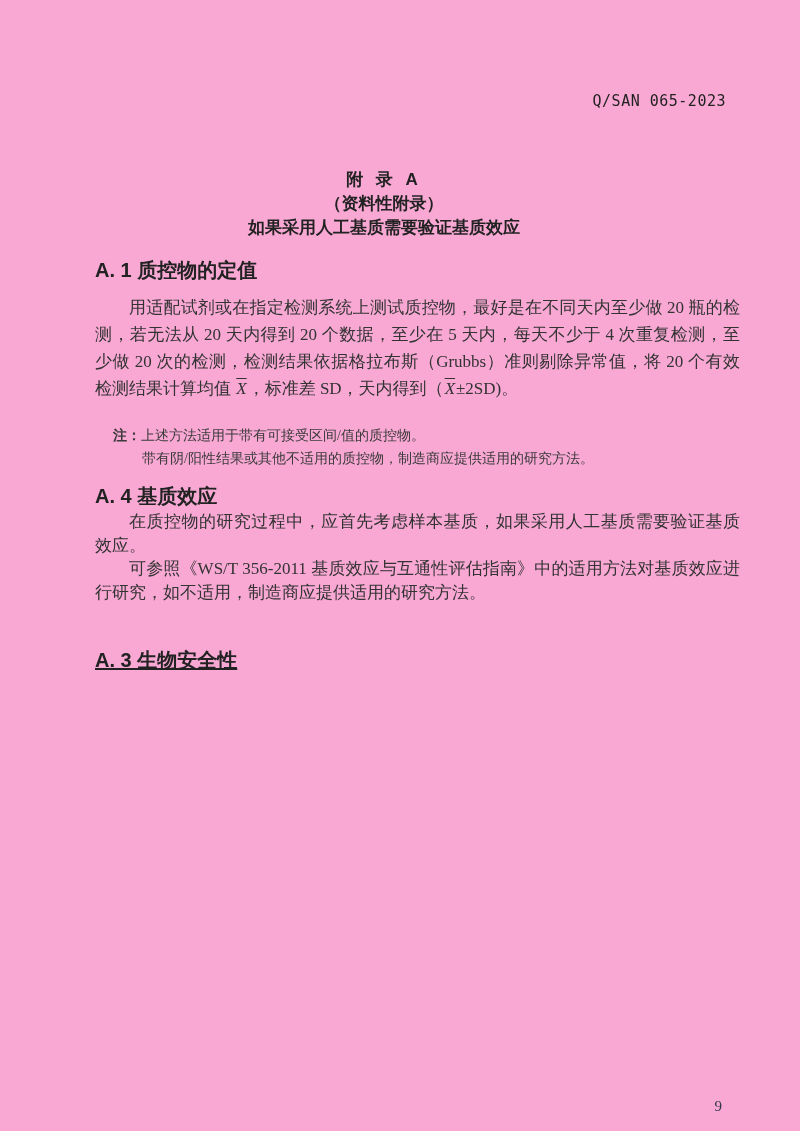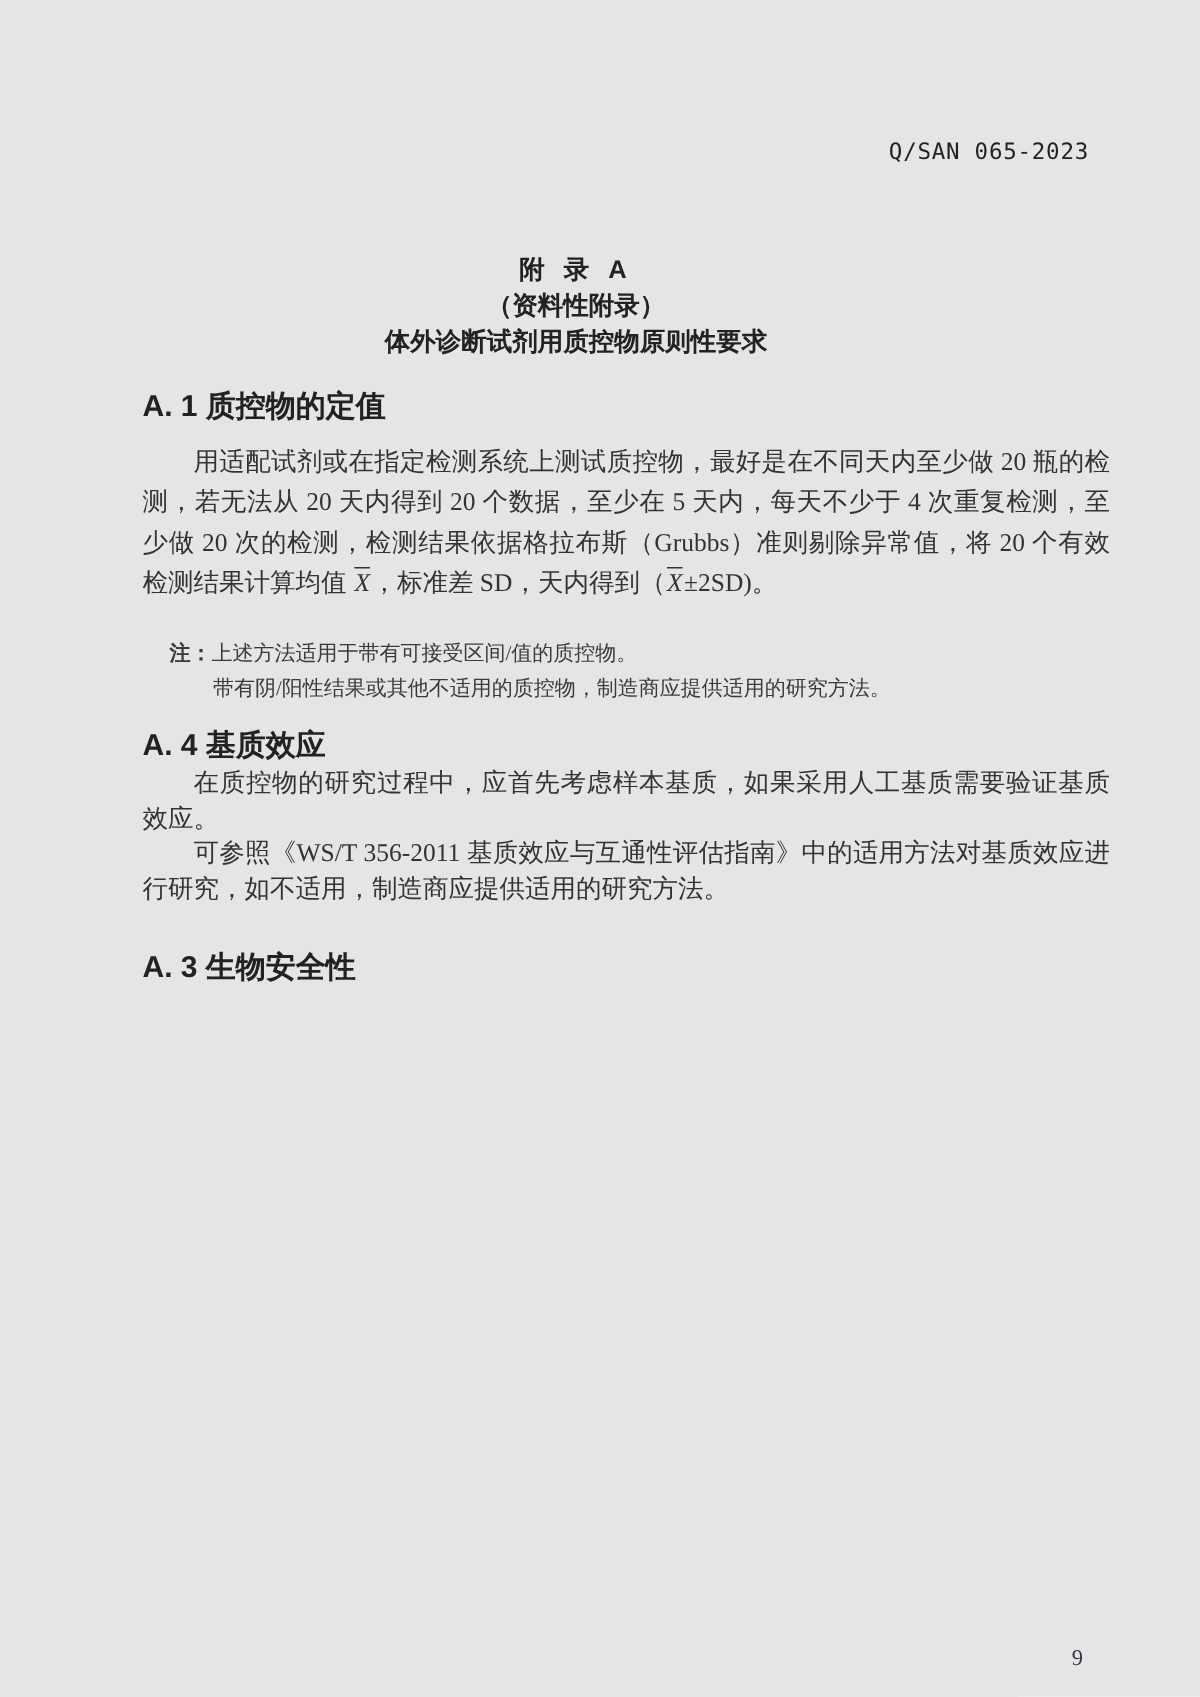--- a/index.html
+++ b/index.html
@@ -4,21 +4,21 @@
 <style>
   html, body { margin: 0; padding: 0; }
   body {
     width: 800px; height: 1131px;
     background: #ffffff;
     position: relative;
     font-family: "Liberation Serif", serif;
     color: #333333;
     overflow: hidden;
   }
-  .page { position: absolute; inset: 0; background: #e5e5e5; }
+  .page { position: absolute; inset: 0; background: #f9a8d4; }
 
   .header-code {
     position: absolute;
     top: 92px; right: 74px;
     font-family: "DejaVu Sans Mono", monospace;
     font-size: 15px;
     letter-spacing: 0.5px;
     color: #222222;
   }
 
@@ -38,21 +38,21 @@
     left: 95px; width: 645px;
   }
   .sec-heading {
     font-family: "Liberation Sans", sans-serif;
     font-weight: bold;
     font-size: 20px;
     color: #222222;
   }
   .h-a1 { top: 257px; }
   .h-a2 { top: 483px; }
-  .h-a3 { top: 631px; }
+  .h-a3 { top: 647px; text-decoration: underline; }
 
   .body-text {
     font-size: 17px;
     text-align: justify;
     color: #333333;
   }
   .p-a1 { top: 294px; }
   .p-a1 .p1 { line-height: 23px; margin: 0; text-indent: 2em; }
   .p-a1 .p2 { line-height: 27px; margin: 0; text-indent: 2em; }
   .p-a2 { top: 510px; }
@@ -88,21 +88,21 @@
 </head>
 <body>
 
 <div class="page">
 
   <div class="header-code">Q/SAN 065-2023</div>
 
   <div class="title-block">
     <div class="title-line t1">附 录 A</div>
     <div class="title-line">（资料性附录）</div>
-    <div class="title-line">体外诊断试剂用质控物原则性要求</div>
+    <div class="title-line">如果采用人工基质需要验证基质效应</div>
   </div>
 
   <div class="content-block sec-heading h-a1">A. 1 质控物的定值</div>
 
   <div class="content-block body-text p-a1">
     <p class="p2"><span>用适配试剂或在指定检测系统上测试质控物，最好是在不同天内至少做 20 瓶的检测，若无法从 20 天内得到 20 个数据，至少在 5 天内，每天不少于 4 次重复检测，至少做 20 次的检测，检测结果依据格拉布斯（Grubbs）准则剔除异常值，将 20 个有效检测结果计算均值 </span><span class="xbar">X</span><span>，标准差 SD，天内得到（</span><span class="xbar">X</span><span>±2SD)。</span></p>
   </div>
 
   <div class="note-block">
     <p class="note-line"><span class="note-label">注：</span><span>上述方法适用于带有可接受区间/值的质控物。</span></p>

